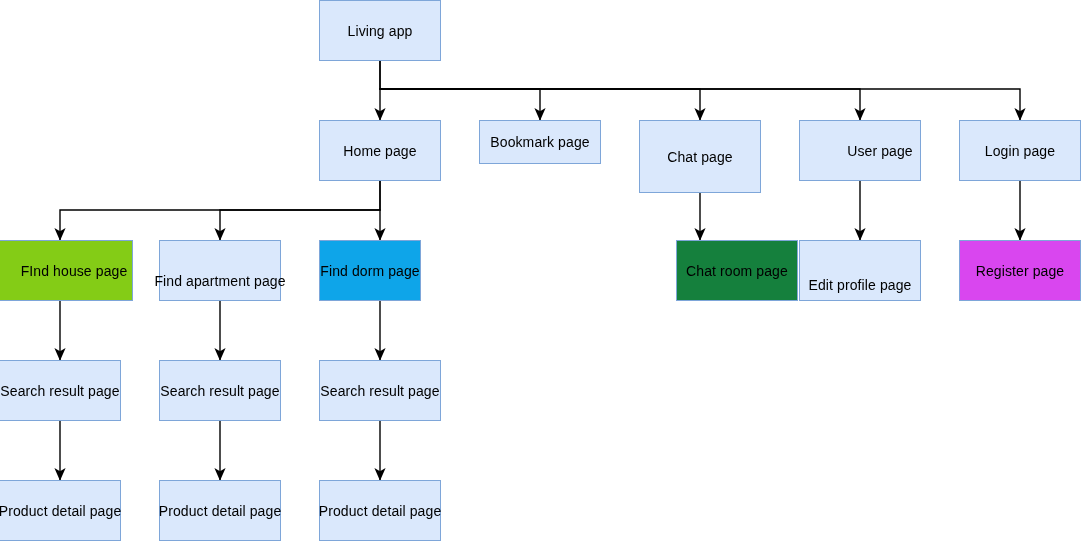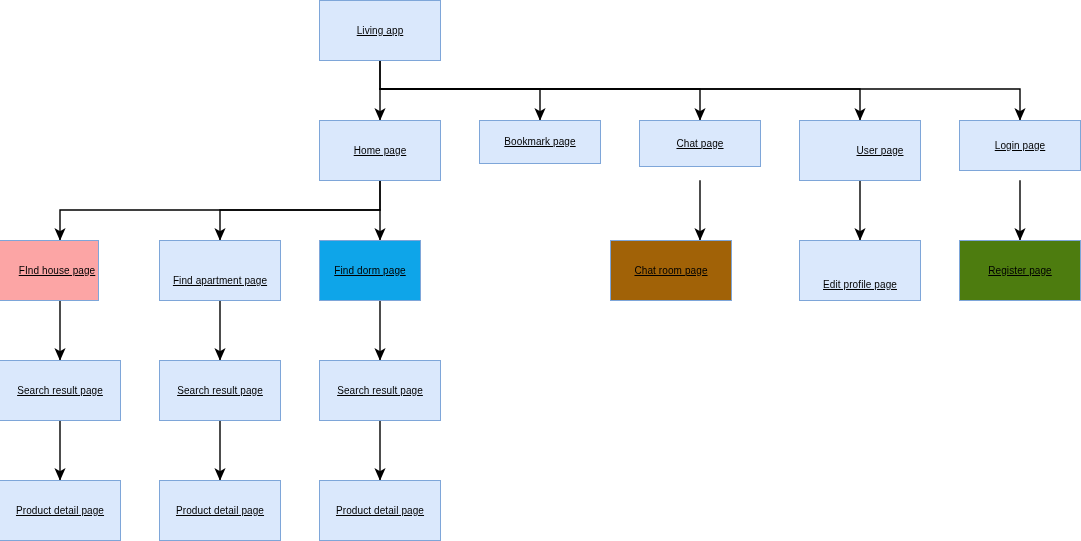--- a/index.html
+++ b/index.html
@@ -31,26 +31,25 @@
     box-sizing: border-box;
     background: #dae8fc;
     border: 1px solid #7ea6d9;
     display: flex;
     align-items: center;
     justify-content: center;
     text-align: center;
   }
   .node-label {
     font-family: "Liberation Sans", sans-serif;
-    font-size: 10px;
+    font-size: 14px;
     line-height: 14px;
     color: #000000;
     letter-spacing: 0.1px;
     white-space: nowrap;
-    text-decoration: underline;
   }
 </style>
 </head>
 <body>
 
 <div id="canvas">
 
   <svg id="edge-layer" width="1081" height="541" viewBox="0 0 1081 541" xmlns="http://www.w3.org/2000/svg">
     <defs>
       <marker id="arrowhead" markerWidth="10" markerHeight="10" refX="8.5" refY="4" orient="auto" markerUnits="strokeWidth">
@@ -81,45 +80,45 @@
   <div id="nodes-group">
       <div class="node" style="left: 319px; top: 0px; width: 122px; height: 61px; background: rgb(218, 232, 252); border-color: rgb(126, 166, 217);">
         <span class="node-label" style="color: rgb(0, 0, 0);">Living app</span>
       </div>
       <div class="node" style="left: 319px; top: 120px; width: 122px; height: 61px; background: rgb(218, 232, 252); border-color: rgb(126, 166, 217);">
         <span class="node-label" style="color: rgb(0, 0, 0);">Home page</span>
       </div>
       <div class="node" style="left: 479px; top: 120px; width: 122px; height: 44px; background: rgb(218, 232, 252); border-color: rgb(126, 166, 217);">
         <span class="node-label" style="color: rgb(0, 0, 0);">Bookmark page</span>
       </div>
-      <div class="node" style="left: 639px; top: 120px; width: 122px; height: 47px; background: rgb(218, 232, 252); border-color: rgb(126, 166, 217);">
+      <div class="node" style="left: 639px; top: 120px; width: 122px; height: 73px; background: rgb(218, 232, 252); border-color: rgb(126, 166, 217);">
         <span class="node-label" style="color: rgb(0, 0, 0);">Chat page</span>
       </div>
       <div class="node" style="left: 799px; top: 120px; width: 122px; height: 61px; background: rgb(218, 232, 252); border-color: rgb(126, 166, 217);">
         <span class="node-label" style="color: rgb(0, 0, 0); margin-left: 40px;">User page</span>
       </div>
-      <div class="node" style="left: 959px; top: 120px; width: 122px; height: 51px; background: rgb(218, 232, 252); border-color: rgb(126, 166, 217);">
+      <div class="node" style="left: 959px; top: 120px; width: 122px; height: 61px; background: rgb(218, 232, 252); border-color: rgb(126, 166, 217);">
         <span class="node-label" style="color: rgb(0, 0, 0);">Login page</span>
       </div>
-      <div class="node" style="left: -1px; top: 240px; width: 100px; height: 61px; background: #fca5a5; border-color: rgb(126, 166, 217); padding-left: 16px;">
+      <div class="node" style="left: -1px; top: 240px; width: 134px; height: 61px; background: #84cc16; border-color: rgb(126, 166, 217); padding-left: 16px;">
         <span class="node-label" style="color: rgb(0, 0, 0);">FInd house page</span>
       </div>
       <div class="node" style="left: 159px; top: 240px; width: 122px; height: 61px; background: rgb(218, 232, 252); border-color: rgb(126, 166, 217);">
         <span class="node-label" style="color: rgb(0, 0, 0); margin-top: 21px;">Find apartment page</span>
       </div>
       <div class="node" style="left: 319px; top: 240px; width: 102px; height: 61px; background: #0ea5e9; border-color: rgb(126, 166, 217);">
         <span class="node-label" style="color: rgb(0, 0, 0);">Find dorm page</span>
       </div>
-      <div class="node" style="left: 610px; top: 240px; width: 122px; height: 61px; background: #a16207; border-color: rgb(126, 166, 217);">
+      <div class="node" style="left: 676px; top: 240px; width: 122px; height: 61px; background: #15803d; border-color: rgb(126, 166, 217);">
         <span class="node-label" style="color: rgb(0, 0, 0);">Chat room page</span>
       </div>
       <div class="node" style="left: 799px; top: 240px; width: 122px; height: 61px; background: rgb(218, 232, 252); border-color: rgb(126, 166, 217);">
         <span class="node-label" style="color: rgb(0, 0, 0); margin-top: 28px;">Edit profile page</span>
       </div>
-      <div class="node" style="left: 959px; top: 240px; width: 122px; height: 61px; background: #4d7c0f; border-color: rgb(126, 166, 217);">
+      <div class="node" style="left: 959px; top: 240px; width: 122px; height: 61px; background: #d946ef; border-color: rgb(126, 166, 217);">
         <span class="node-label" style="color: rgb(0, 0, 0);">Register page</span>
       </div>
       <div class="node" style="left: -1px; top: 360px; width: 122px; height: 61px; background: rgb(218, 232, 252); border-color: rgb(126, 166, 217);">
         <span class="node-label" style="color: rgb(0, 0, 0);">Search result page</span>
       </div>
       <div class="node" style="left: 159px; top: 360px; width: 122px; height: 61px; background: rgb(218, 232, 252); border-color: rgb(126, 166, 217);">
         <span class="node-label" style="color: rgb(0, 0, 0);">Search result page</span>
       </div>
       <div class="node" style="left: 319px; top: 360px; width: 122px; height: 61px; background: rgb(218, 232, 252); border-color: rgb(126, 166, 217);">
         <span class="node-label" style="color: rgb(0, 0, 0);">Search result page</span>

